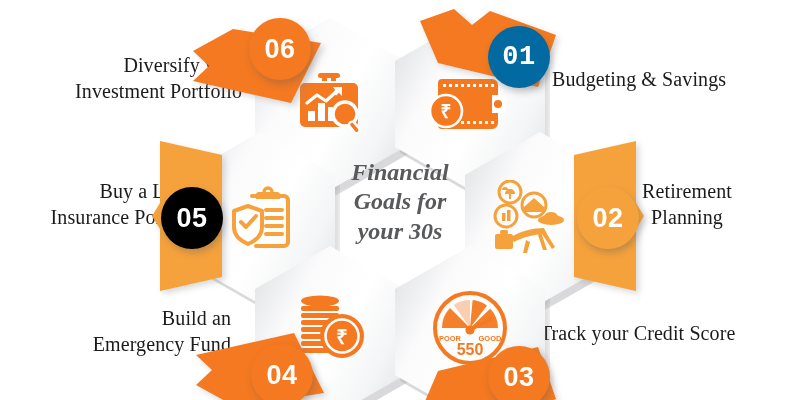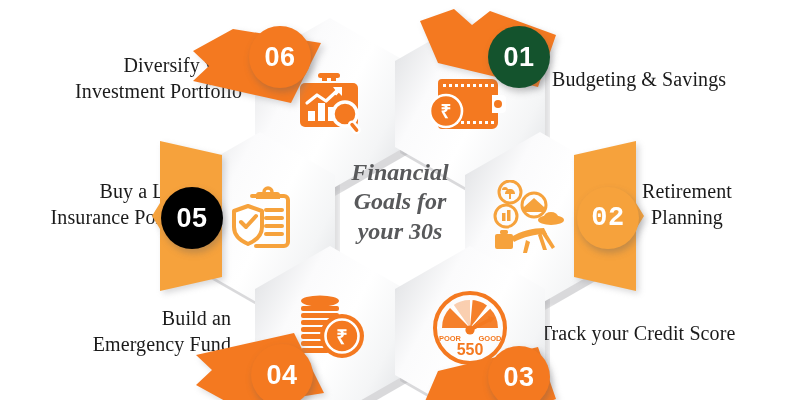--- a/index.html
+++ b/index.html
@@ -143,21 +143,21 @@
     <div class="rbshadow" style="left:-58px;top:14px;">
       <svg width="128" height="74" viewBox="0 0 128 74">
         <path d="M0 22 L16 37 L0 52 L98 74 L128 14 L40 0 Z" fill="#8b8b90"></path>
       </svg>
     </div>
     <div class="ribbon" style="left:-62px;top:11px;">
       <svg width="128" height="74" viewBox="0 0 128 74">
         <path d="M0 22 L16 37 L0 52 L98 74 L128 14 L40 0 Z" fill="#F47920"></path>
       </svg>
     </div>
-    <div class="badge" style="left:-6px;top:8px;background:#F47920;">06</div>
+    <div class="badge" style="left:-6px;top:0;background:#F47920;">06</div>
   </div>
 
   <div class="cell" id="cell-01">
     <div class="hexshadow"></div>
     <div class="hex"></div>
     <div class="hex-ic">
       <svg width="80" height="62" viewBox="0 0 80 62">
         <g fill="#F47920">
           <path d="M12 6h50a6 6 0 0 1 6 6v38a6 6 0 0 1-6 6H12a4 4 0 0 1-4-4V10a4 4 0 0 1 4-4z"></path>
         </g>
@@ -194,21 +194,21 @@
     <div class="rbshadow" style="left:28px;top:-6px;">
       <svg width="136" height="78" viewBox="0 0 136 78">
         <path d="M0 12 L34 0 L52 16 L70 2 L136 26 L118 78 L18 54 Z" fill="#8b8b90"></path>
       </svg>
     </div>
     <div class="ribbon" style="left:25px;top:-9px;">
       <svg width="136" height="78" viewBox="0 0 136 78">
         <path d="M0 12 L34 0 L52 16 L70 2 L136 26 L118 78 L18 54 Z" fill="#F47920"></path>
       </svg>
     </div>
-    <div class="badge" style="left:93px;top:8px;background:#14532d;">01</div>
+    <div class="badge" style="left:93px;top:8px;background:#0369a1;font-family:Liberation Mono, monospace;">01</div>
   </div>
 
   <div class="cell" id="cell-05">
     <div class="hexshadow"></div>
     <div class="hex"></div>
     <div class="hex-ic">
       <svg width="72" height="72" viewBox="0 0 72 72" style="margin-left:16px;">
         <g fill="none" stroke="#F6A23C" stroke-width="4" stroke-linejoin="round" stroke-linecap="round">
           <path d="M20 14h32a4 4 0 0 1 4 4v42a4 4 0 0 1-4 4H24"></path>
           <path d="M27 10h18a3 3 0 0 1 3 3v4H24v-4a3 3 0 0 1 3-3z" fill="#F6A23C" stroke="none"></path>
@@ -273,21 +273,21 @@
     <div class="rbshadow" style="left:112px;top:12px;">
       <svg width="70" height="150" viewBox="0 0 70 150">
         <path d="M0 14 L62 0 L62 62 L70 75 L62 88 L62 150 L0 136 Z" fill="#8b8b90"></path>
       </svg>
     </div>
     <div class="ribbon" style="left:109px;top:9px;">
       <svg width="70" height="150" viewBox="0 0 70 150">
         <path d="M0 14 L62 0 L62 62 L70 75 L62 88 L62 150 L0 136 Z" fill="#F6A23C"></path>
       </svg>
     </div>
-    <div class="badge" style="left:112px;top:55px;background:#F6A23C;font-family:Liberation Mono, monospace;">02</div>
+    <div class="badge" style="left:112px;top:55px;background:#F6A23C;">02</div>
   </div>
 
   <div class="cell" id="cell-04">
     <div class="hexshadow"></div>
     <div class="hex"></div>
     <div class="hex-ic">
       <svg width="72" height="72" viewBox="0 0 72 72" style="margin-top:-8px;">
         <g fill="#F47920">
           <ellipse cx="26" cy="9" rx="19" ry="5.5"></ellipse>
           <rect x="7" y="14" width="38" height="5" rx="2"></rect>

